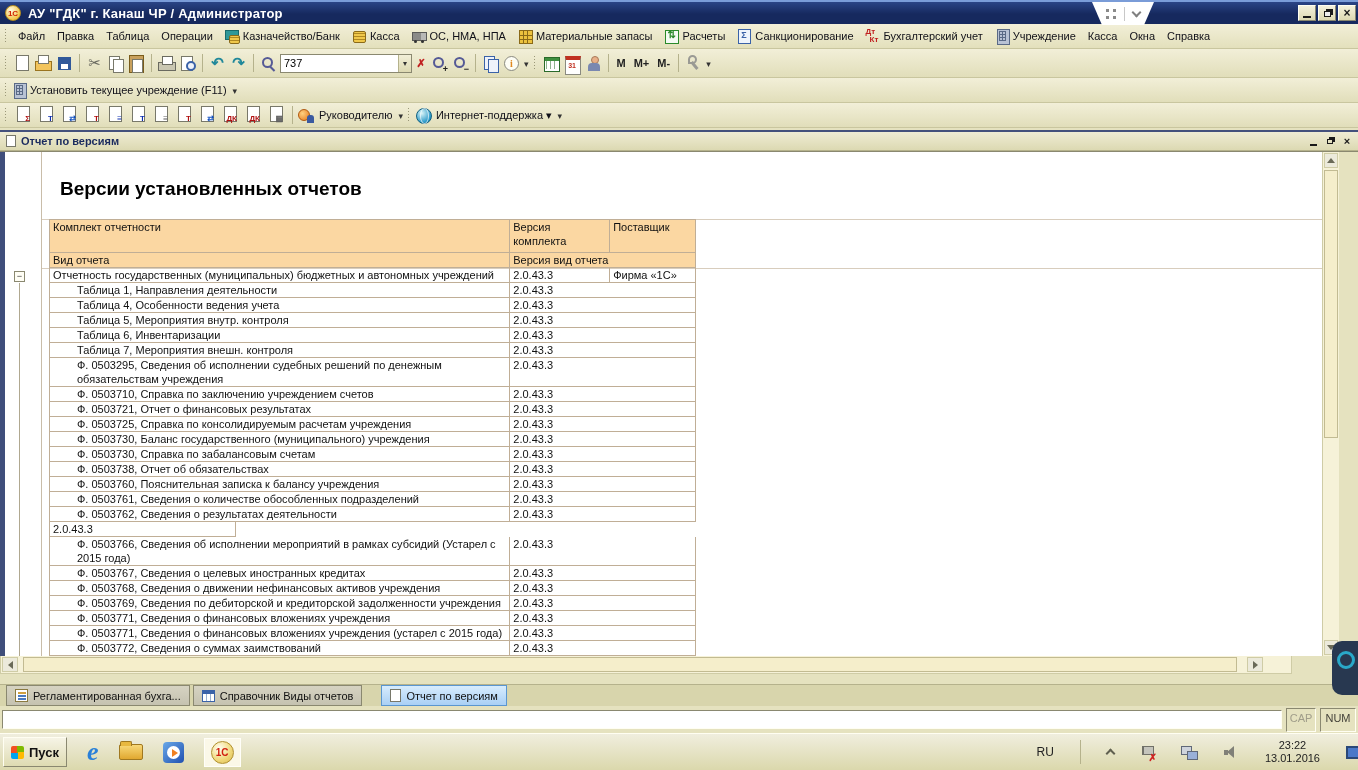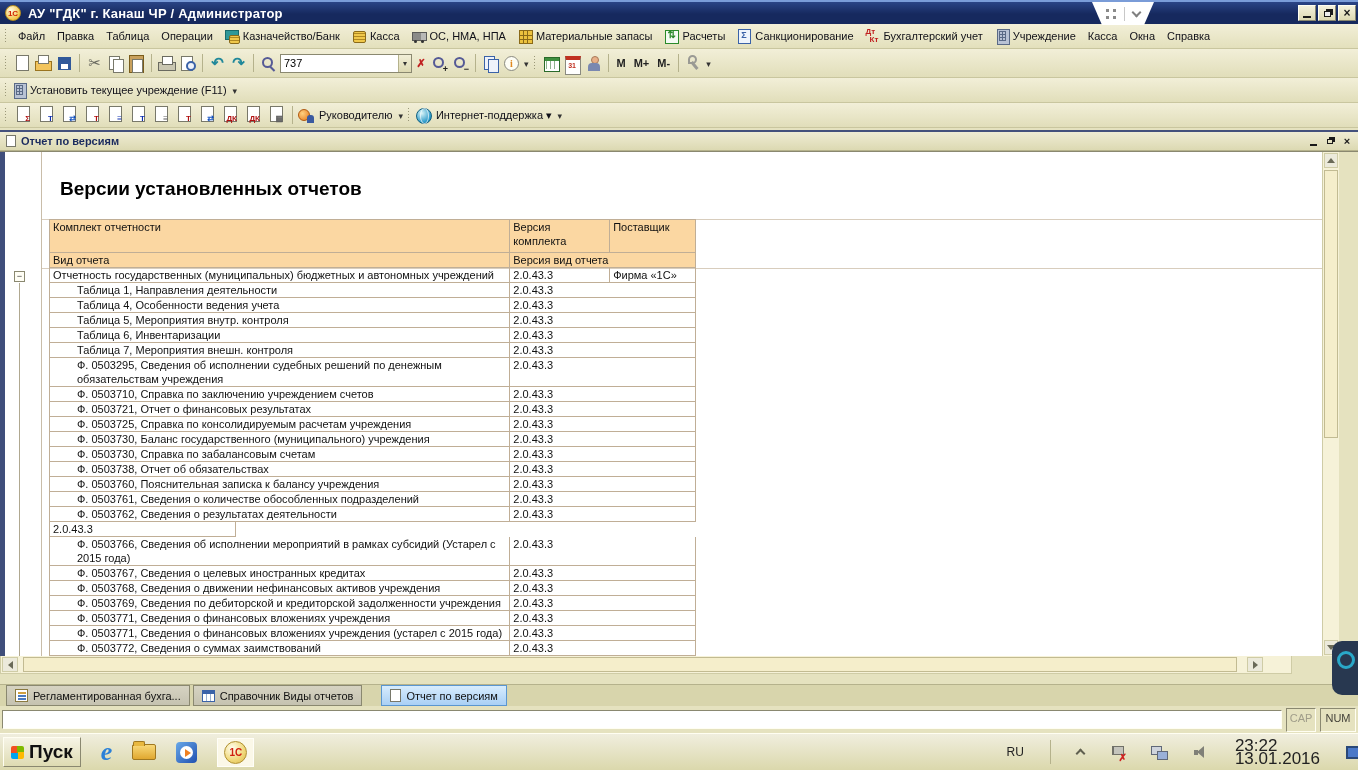--- a/index.html
+++ b/index.html
@@ -154,21 +154,21 @@
 .table-tab-icon{width:13px;height:12px;background:#fff;border:1px solid #3a62a8;flex:none;background-image:linear-gradient(#3a62a8 0 3px,transparent 3px),linear-gradient(90deg,transparent 0 3px,#9ab0d0 3px 4px,transparent 4px 7px,#9ab0d0 7px 8px,transparent 8px);}
 .document-tab-icon{width:11px;height:13px;background:#fff;border:1px solid #78786a;flex:none;}
 
 
 .statusbar{height:27px;display:flex;align-items:center;padding:3px 2px;gap:4px;background:#e5e2bf;}
 .stfield{flex:1;height:19px;background:#fff;border:1px solid;border-color:#8a8870 #fffef2 #fffef2 #8a8870;}
 .stind{width:30px;height:24px;border:1px solid;border-color:#8a8870 #fffef2 #fffef2 #8a8870;text-align:center;line-height:18px;font-size:11px;flex:none;}
 .stind.cap{color:#a09d8a;}
 .stind.num{color:#44423a;width:36px;}
 .taskbar{height:37px;background:linear-gradient(#f0eede,#dbd8ac);border-top:1px solid #fffef2;display:flex;align-items:center;padding:0 3px;}
-.start-btn{height:30px;display:flex;align-items:center;gap:5px;padding:0 7px;background:linear-gradient(#f6f4e6,#dedbb2);border:1px solid;border-color:#fffef2 #8a8870 #8a8870 #fffef2;font-weight:bold;font-size:19px;color:#111;}
+.start-btn{height:30px;display:flex;align-items:center;gap:5px;padding:0 7px;background:linear-gradient(#f6f4e6,#dedbb2);border:1px solid;border-color:#fffef2 #8a8870 #8a8870 #fffef2;font-weight:bold;font-size:13px;color:#111;}
 .win-flag{width:13px;height:13px;background:conic-gradient(#7fba00 0 25%,#ffb900 0 50%,#00a4ef 0 75%,#f25022 0);border-radius:2px;}
 .ql{display:flex;align-items:center;gap:20px;margin-left:20px;}
 .ie-icon{color:#2a80d8;font:italic bold 26px/26px "Liberation Serif",serif;}
 .folder-icon{width:24px;height:16px;background:linear-gradient(#f8d878,#e0a830);border:1px solid #a07820;border-radius:2px;position:relative;}
 .folder-icon::before{content:"";position:absolute;left:0;top:-4px;width:10px;height:4px;background:#e8b840;border:1px solid #a07820;border-bottom:0;border-radius:2px 2px 0 0;}
 .wmp-icon{width:21px;height:21px;border-radius:4px;background:linear-gradient(135deg,#68a8e8,#2050b0);position:relative;}
 .wmp-icon::before{content:"";position:absolute;left:4px;top:4px;width:13px;height:13px;border-radius:50%;background:#fff;}
 .wmp-icon::after{content:"";position:absolute;left:9px;top:7px;border:4px solid transparent;border-left:6px solid #f08020;}
 .active-task{border:1px solid #fffef8;background:#fbf8e8;padding:2px 6px;display:flex;align-items:center;}
 .onec-icon{width:23px;height:23px;border-radius:50%;background:radial-gradient(circle at 35% 30%,#fffef0,#f0d878 60%,#d8b850);border:1px solid #b09030;color:#d02010;font-weight:bold;font-size:10px;display:flex;align-items:center;justify-content:center;}
@@ -178,21 +178,21 @@
 .tray-chevron-icon{width:7px;height:7px;border-left:2px solid #606050;border-top:2px solid #606050;transform:rotate(45deg);margin-top:3px;}
 .tray-flag-icon{width:15px;height:15px;position:relative;}
 .tray-flag-icon::before{content:"";position:absolute;left:2px;top:1px;width:9px;height:7px;background:#c4c4bc;border:1px solid #707068;border-left:2px solid #707068;}
 .tray-flag-icon::after{content:"✗";position:absolute;right:-2px;bottom:-3px;color:#d02020;font-weight:bold;font-size:10px;}
 .tray-net-icon{width:16px;height:15px;position:relative;}
 .tray-net-icon::before{content:"";position:absolute;left:0;top:1px;width:9px;height:7px;background:#cfd4dc;border:1px solid #606878;}
 .tray-net-icon::after{content:"";position:absolute;left:6px;top:6px;width:9px;height:7px;background:#9ab0d8;border:1px solid #606878;}
 .tray-volume-icon{width:16px;height:15px;position:relative;}
 .tray-volume-icon::before{content:"";position:absolute;left:1px;top:5px;width:4px;height:5px;background:#808078;}
 .tray-volume-icon::after{content:"";position:absolute;left:4px;top:1px;border:6px solid transparent;border-right:7px solid #808078;border-left:0;}
-.clock{text-align:left;font-size:17px;line-height:13px;color:#222;white-space:nowrap;}
+.clock{text-align:center;font-size:11px;line-height:13px;color:#222;white-space:nowrap;}
 .taskbar-monitor-icon{width:18px;height:13px;background:#4a78c8;border:2px solid #2a4878;margin-right:-9px;flex:none;}
 .remote-corner-icon{position:absolute;right:0;top:641px;width:26px;height:54px;background:#283850;border-radius:10px 0 0 10px;z-index:6;}
 .remote-corner-icon::before{content:"";position:absolute;left:5px;top:10px;width:12px;height:12px;border:3px solid #2aa8c8;border-radius:50%;}
 </style>
 </head>
 <body>
 
 <div class="titlebar">
   <span class="logo1c">1С</span>
   <span class="title">АУ "ГДК" г. Канаш ЧР / Администратор</span>

